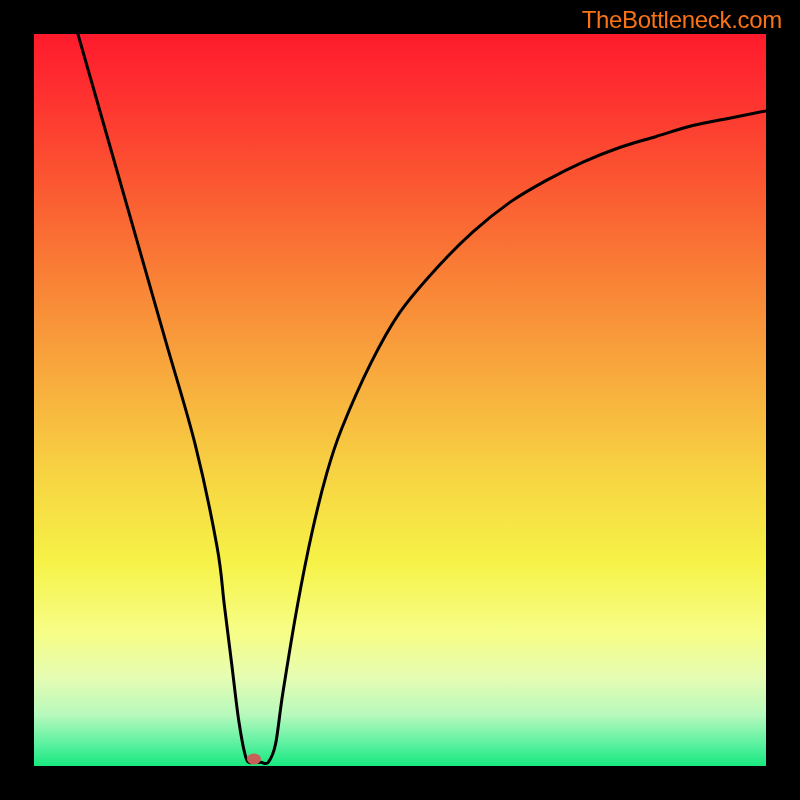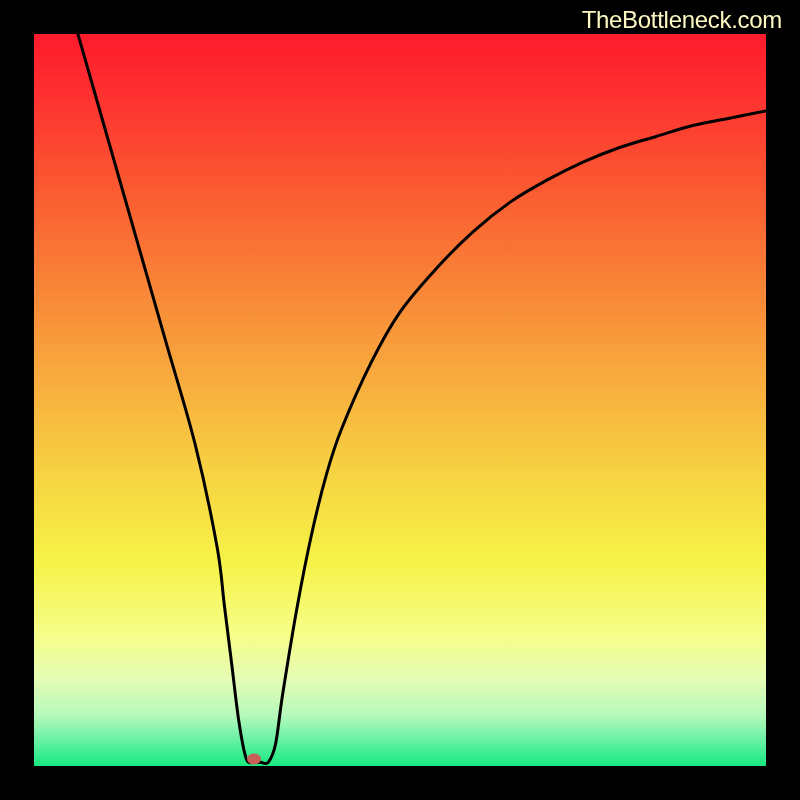--- a/index.html
+++ b/index.html
@@ -8,21 +8,21 @@
     height: 800px;
     background: #000;
     position: relative;
     font-family: Arial, sans-serif;
     overflow: hidden;
   }
   .watermark {
     position: absolute;
     top: 6px;
     right: 18px;
-    color: #fef9c3;
+    color: #f97316;
     font-size: 24px;
     font-weight: 500;
     z-index: 10;
     letter-spacing: -0.3px;
   }
   .plot-area {
     position: absolute;
     left: 34px;
     top: 34px;
     width: 732px;

